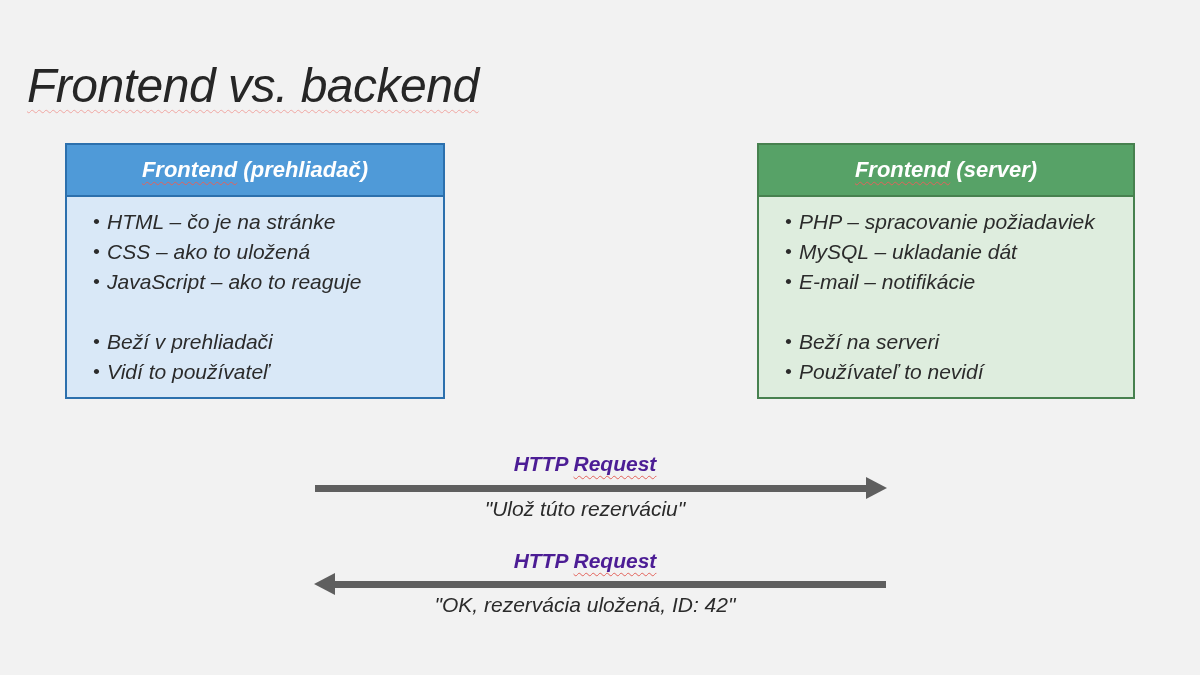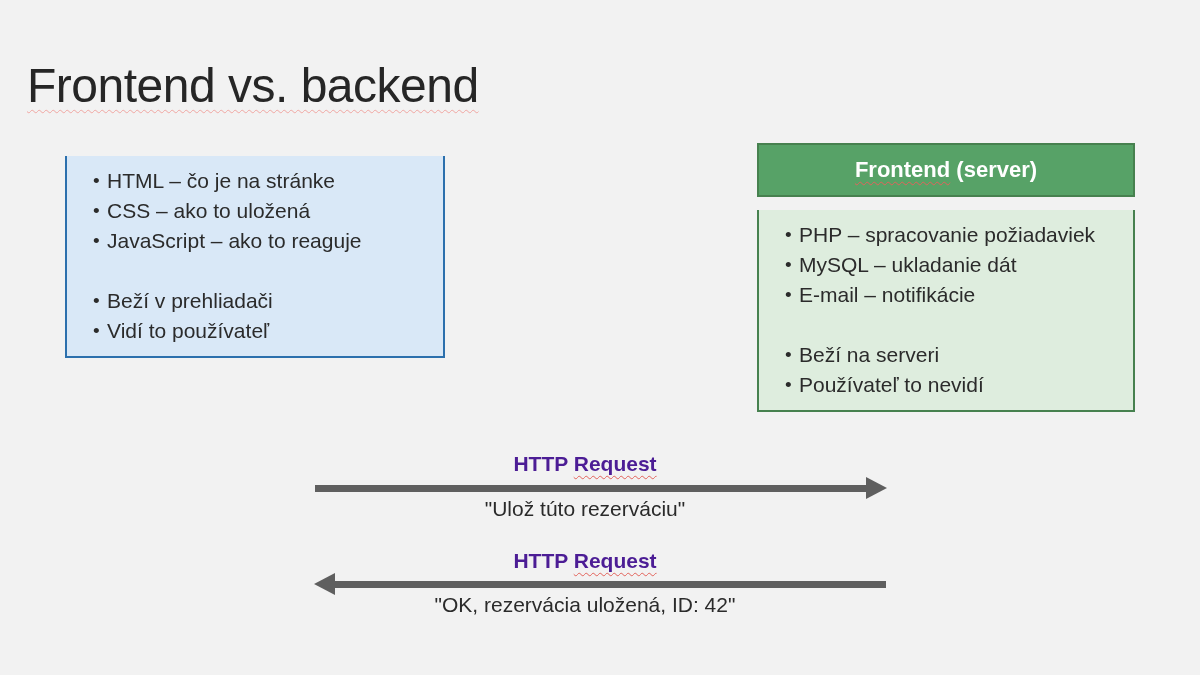--- a/index.html
+++ b/index.html
@@ -9,20 +9,21 @@
     height: 675px;
     overflow: hidden;
     font-family: "Liberation Sans", "DejaVu Sans", sans-serif;
   }
   .slide {
     position: relative;
     width: 1200px;
     height: 675px;
     background: var(--background, #f2f2f2);
     color: var(--text, #2b2b2b);
+    font-style: italic;
   }
 
   
   .slide-title {
     position: absolute;
     left: 27px;
     top: 26px;
     font-size: 48px;
     font-weight: 400;
     letter-spacing: -0.5px;
@@ -52,21 +53,20 @@
     color: #ffffff;
     border: 2px solid;
   }
   .compare-box .box-body {
     box-sizing: border-box;
     height: 202px;
     border: 2px solid;
     border-top: none;
     padding: 10px 22px 0 0;
     font-size: 21px;
-    margin-top: 13px;
   }
   .box-header .marked-word,
   .flow-label .marked-word {
     text-decoration-line: underline;
     text-decoration-style: wavy;
     text-decoration-color: var(--squiggle, #e2625a);
     text-decoration-thickness: 1px;
     text-underline-offset: 4px;
   }
   .bullet-list {
@@ -143,20 +143,23 @@
   }
 </style>
 </head>
 <body>
 
 <div class="slide">
 
   <h1 class="slide-title">Frontend vs. backend</h1>
 
   <div class="compare-box frontend-box">
+    <div class="box-header">
+      <span class="marked-word">Frontend</span><span> (prehliadač)</span>
+    </div>
     <div class="box-body">
       <ul class="bullet-list">
         <li>HTML – čo je na stránke</li>
         <li>CSS – ako to uložená</li>
         <li>JavaScript – ako to reaguje</li>
       </ul>
       <ul class="bullet-list second-group">
         <li>Beží v prehliadači</li>
         <li>Vidí to používateľ</li>
       </ul>

